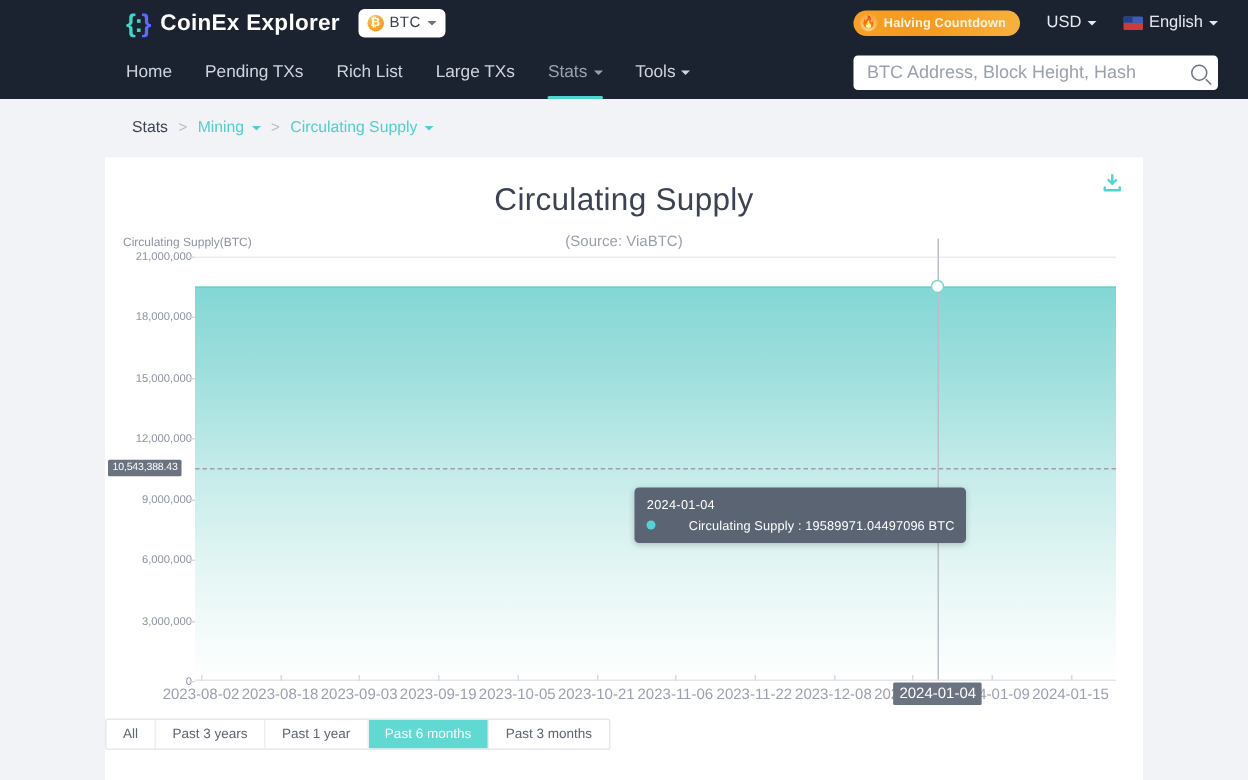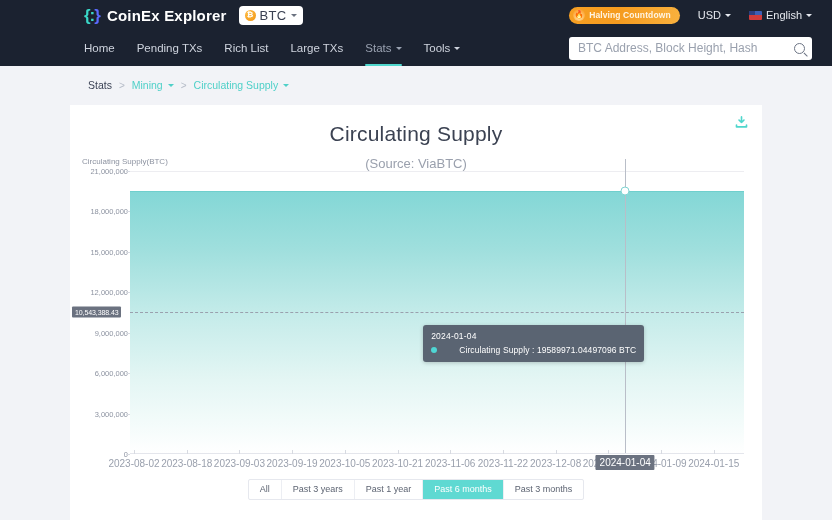--- a/index.html
+++ b/index.html
@@ -44,21 +44,21 @@
     padding: 0 6px;
     cursor: pointer;
   }
   .coin-dot {
     width: 11px; height: 11px; border-radius: 50%;
     background: radial-gradient(circle at 35% 30%, #ffc14d, #f0900b);
     color: #fff; font-size: 8px; font-weight: bold;
     display: flex; align-items: center; justify-content: center;
     line-height: 1;
   }
-  .coin-label { font-size: 13px; color: #3a4152; letter-spacing: .3px; }
+  .coin-label { font-size: 10px; color: #3a4152; letter-spacing: .3px; }
   .caret {
     width: 0; height: 0;
     border-left: 3px solid transparent;
     border-right: 3px solid transparent;
     border-top: 3.5px solid currentColor;
     display: inline-block;
   }
 
   .hdr-right {
     margin-left: auto;
@@ -177,21 +177,21 @@
     position: relative;
     height: 16px;
     margin-top: 9px;
   }
   .y-axis-name {
     position: absolute; left: 12px; top: 2px;
     font-size: 8px; color: #8d93a1;
   }
   .source-note {
     position: absolute; left: 50%; transform: translateX(-50%); top: 1px;
-    font-size: 13px; color: #9aa0ad;
+    font-size: 10px; color: #9aa0ad;
   }
 
   
   .plot {
     position: relative;
     margin: 0 18px 0 60px;
     height: 283px;
   }
   .ylabels { position: absolute; left: -58px; top: 0; width: 56px; height: 100%; }
   .ylab {
@@ -277,21 +277,21 @@
     background: #6b7280; color: #fff;
     padding: 2px 4px; border-radius: 1px; top: 1px;
     z-index: 4;
   }
   .xtick {
     position: absolute; top: -4px; width: 1px; height: 4px; background: #d7dae1;
   }
 
   
   .ranges {
-    display: flex; justify-content: center;
+    display: flex; 
     margin-top: 7px;
   }
   .range-group {
     display: flex;
     border: 1px solid #e6e8ee;
     border-radius: 2px;
     overflow: hidden;
     background: #fff;
   }
   .range-btn {

